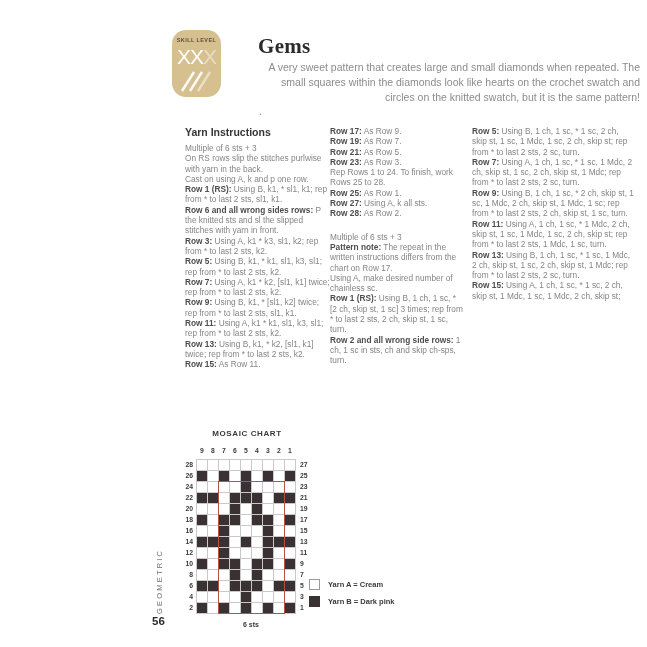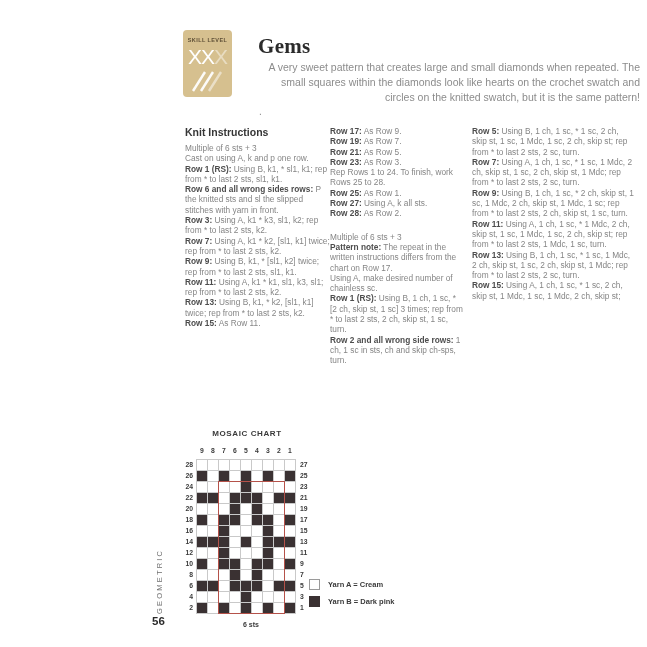--- a/index.html
+++ b/index.html
@@ -1,21 +1,21 @@
 <!DOCTYPE html>
 <html><head>
 <meta charset="utf-8">
 <style>
   html,body{margin:0;padding:0;background:#fff;}
   .page{position:relative;width:647px;height:647px;background:#fff;overflow:hidden;
         font-family:"Liberation Sans",sans-serif;-webkit-font-smoothing:antialiased;}
 
   
-  .badge{position:absolute;left:183px;top:30px;width:49px;height:67px;background:#d6c08f;
-         border-radius:4px;text-align:center;}
+  .badge{position:absolute;left:172px;top:30px;width:49px;height:67px;background:#d6c08f;
+         border-radius:14px;text-align:center;}
   .badge-label{font-size:5.5px;font-weight:bold;letter-spacing:.4px;color:#5d4e35;margin-top:7px;}
   .badge-xs{margin-top:3px;font-size:21px;line-height:21px;font-weight:400;color:#fff;letter-spacing:-1px;}
   .badge-xs .off{color:rgba(255,255,255,.45);}
   .badge-slashes{display:block;margin:3px auto 0;}
 
   
   .title{position:absolute;left:258px;top:34px;margin:0;font-family:"Liberation Serif",serif;
          font-size:21px;font-weight:700;color:#2b2b2b;letter-spacing:.3px;}
   .desc{position:absolute;left:258px;top:60px;width:382px;margin:0;font-size:10.5px;
         line-height:15px;color:#8c8c8c;text-align:right;}
@@ -68,27 +68,29 @@
       <line x1="11" y1="21" x2="23" y2="2" stroke="#ffffff" stroke-width="2.4" opacity="0.95"></line>
       <line x1="19" y1="21" x2="31" y2="2" stroke="#ffffff" stroke-width="2.4" opacity="0.5"></line>
     </svg>
   </div>
 
   <h1 class="title">Gems</h1>
   <p class="desc">A very sweet pattern that creates large and small diamonds when repeated. The small squares within the diamonds look like hearts on the crochet swatch and circles on the knitted swatch, but it is the same pattern!</p>
   <div class="stray">.</div>
 
   <div class="col col1">
-    <h2>Knit Instructions</h2>
+    <h2>Yarn Instructions</h2>
     <div>
         <p class="para">Multiple of 6 sts + 3</p>
+        <p class="para">On RS rows slip the stitches purlwise with yarn in the back.</p>
         <p class="para">Cast on using A, k and p one row.</p>
         <p class="para"><b>Row 1 (RS):</b> Using B, k1, * sl1, k1; rep from * to last 2 sts, sl1, k1.</p>
         <p class="para"><b>Row 6 and all wrong sides rows:</b> P the knitted sts and sl the slipped stitches with yarn in front.</p>
         <p class="para"><b>Row 3:</b> Using A, k1 * k3, sl1, k2; rep from * to last 2 sts, k2.</p>
+        <p class="para"><b>Row 5:</b> Using B, k1, * k1, sl1, k3, sl1; rep from * to last 2 sts, k2.</p>
         <p class="para"><b>Row 7:</b> Using A, k1 * k2, [sl1, k1] twice; rep from * to last 2 sts, k2.</p>
         <p class="para"><b>Row 9:</b> Using B, k1, * [sl1, k2] twice; rep from * to last 2 sts, sl1, k1.</p>
         <p class="para"><b>Row 11:</b> Using A, k1 * k1, sl1, k3, sl1; rep from * to last 2 sts, k2.</p>
         <p class="para"><b>Row 13:</b> Using B, k1, * k2, [sl1, k1] twice; rep from * to last 2 sts, k2.</p>
         <p class="para"><b>Row 15:</b> As Row 11.</p>
       </div>
   </div>
 
   <div class="col col2">
     <div>

